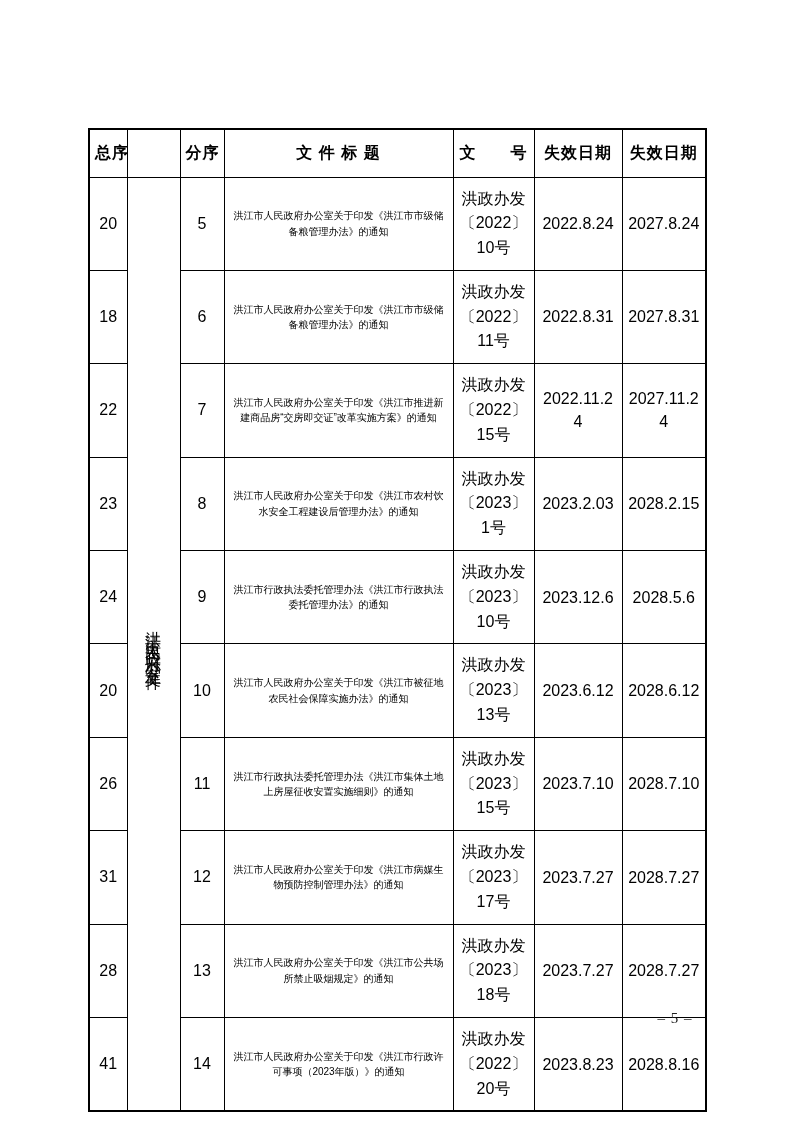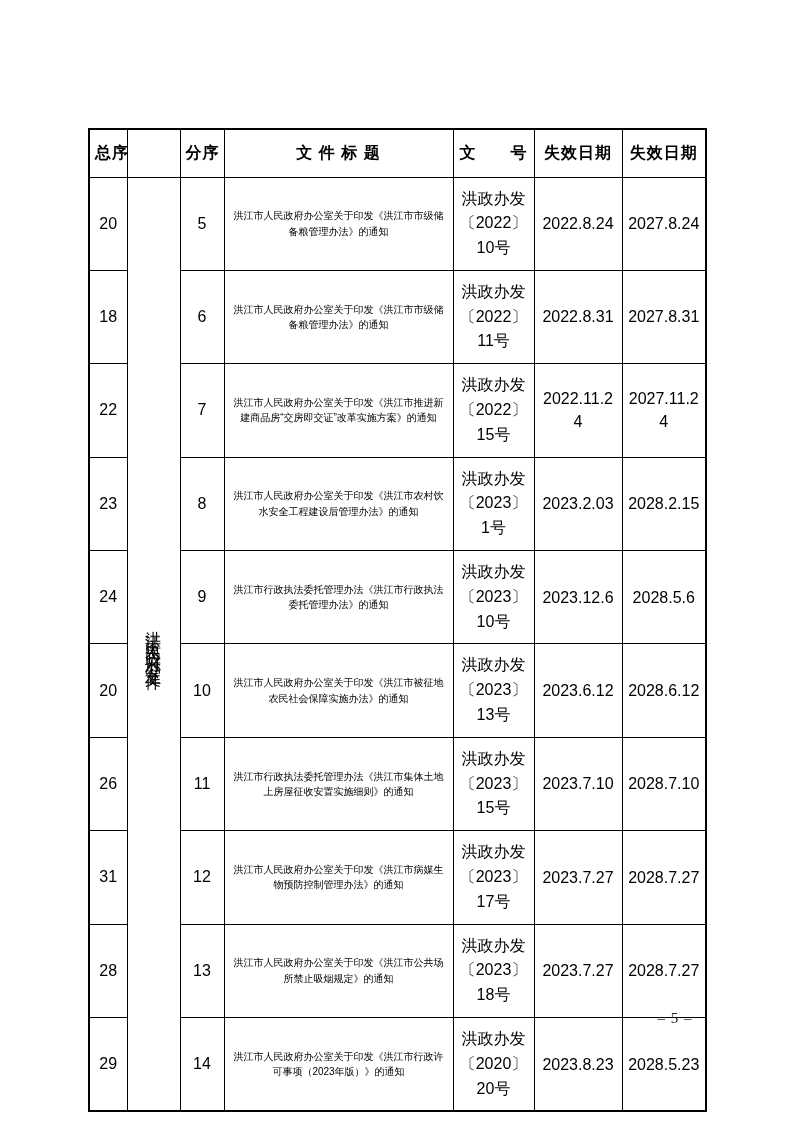--- a/index.html
+++ b/index.html
@@ -180,25 +180,25 @@
       </tr>
       <tr>
         <td class="c-seq">28</td>
         <td class="c-seq">13</td>
         <td class="c-title">洪江市人民政府办公室关于印发《洪江市公共场所禁止吸烟规定》的通知</td>
         <td class="c-doc">洪政办发〔2023〕18号</td>
         <td class="c-date">2023.7.27</td>
         <td class="c-date">2028.7.27</td>
       </tr>
       <tr>
-        <td class="c-seq">29</td>
+        <td class="c-seq">41</td>
         <td class="c-seq">14</td>
         <td class="c-title">洪江市人民政府办公室关于印发《洪江市行政许可事项（2023年版）》的通知</td>
-        <td class="c-doc">洪政办发〔2020〕20号</td>
+        <td class="c-doc">洪政办发〔2022〕20号</td>
         <td class="c-date">2023.8.23</td>
-        <td class="c-date">2028.5.23</td>
+        <td class="c-date">2028.8.16</td>
       </tr>
     </tbody>
   </table>
 
   <div class="footer">– 5 –</div>
 
 </div>
 
 </body></html>

